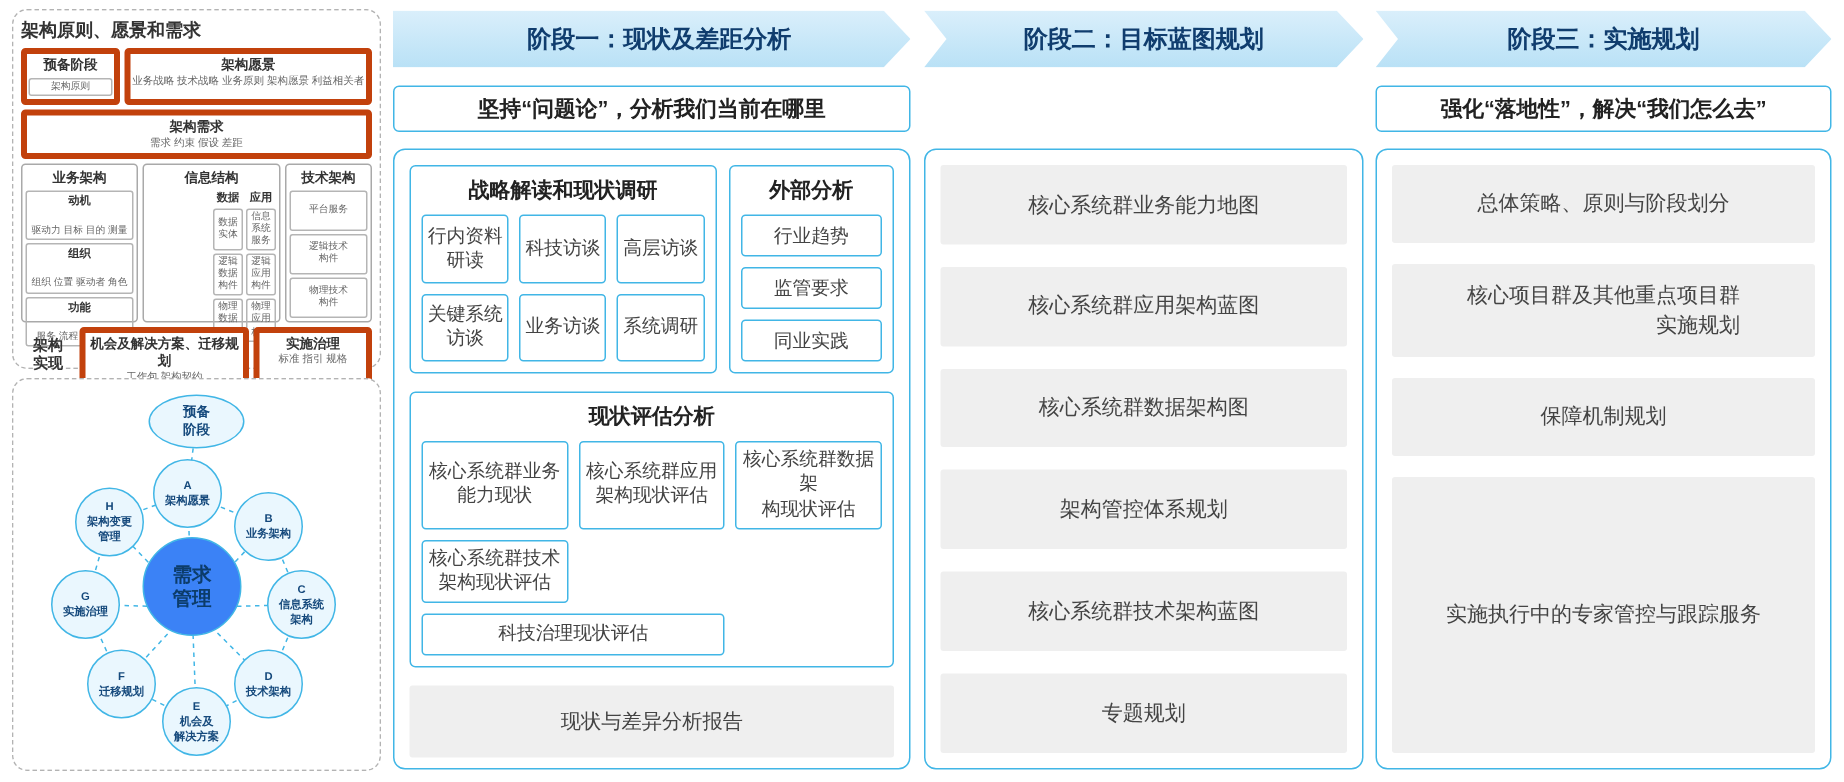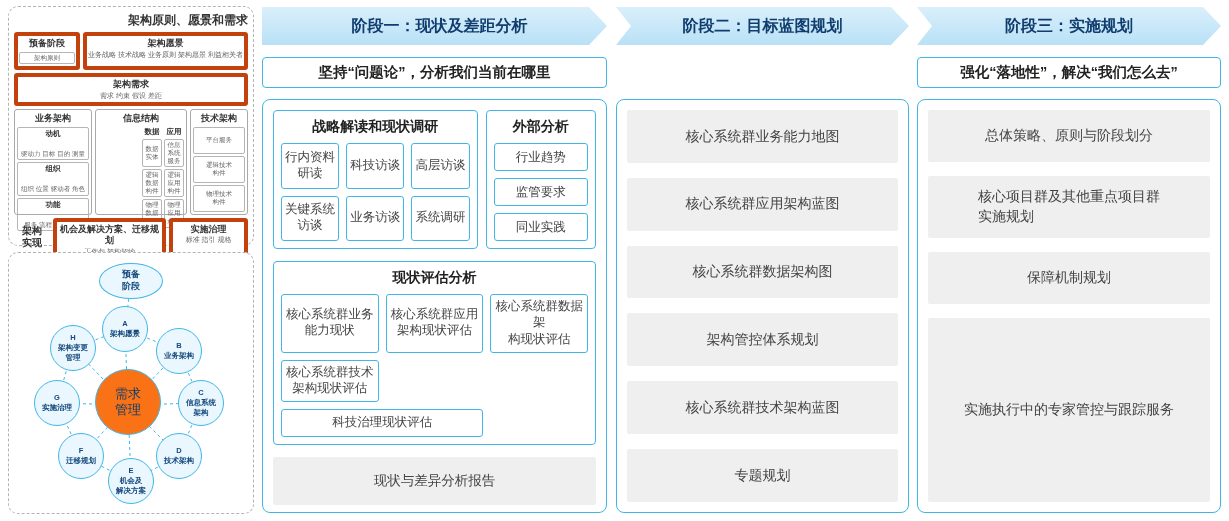--- a/index.html
+++ b/index.html
@@ -2,21 +2,21 @@
 <html><head>
 <meta charset="utf-8">
 <style>
   * { box-sizing: border-box; margin: 0; padding: 0; }
   body { font-family: "Liberation Sans", sans-serif; background: #fff; }
   #stage { position: relative; width: 1229px; height: 521px; background: #fff; overflow: hidden; }
 
   
   .dashed-panel { position: absolute; border: 1px dashed #b3b3b3; border-radius: 10px; background: #fff; }
   #framework { left: 8px; top: 6px; width: 246px; height: 240px; padding: 5px 5px 4px; display: flex; flex-direction: column; gap: 3px; }
-  .fw-title { font-size: 12px; font-weight: bold; text-align: right; color: #333; }
+  .fw-title { font-size: 12px; font-weight: bold; text-align: left; color: #333; }
   .fw-box { border: 4px solid #c2410c; border-radius: 3px; background: #fff; font-size: 7px; color: #666; text-align: center; padding: 2px 1px; line-height: 1.3; }
   .fw-box > b { display: block; font-size: 9px; color: #333; }
   .fw-row { display: flex; gap: 3px; }
   .fw-prep { width: 66px; display: flex; flex-direction: column; gap: 2px; }
   .fw-vision { flex: 1; }
   .fw-col { border: 1px solid #a9a9a9; border-radius: 3px; padding: 2px; display: flex; flex-direction: column; gap: 2px; background: #fff; }
   .fw-col > b { font-size: 9px; text-align: center; color: #333; }
   .fw-three { height: 106px; }
   .col-biz { width: 78px; }
   .col-info { flex: 1; }
@@ -37,21 +37,21 @@
   .cnode { position: absolute; width: 46px; height: 46px; border: 1.5px solid #41b6e6; background: #eaf7fe; border-radius: 50%; display: flex; align-items: center; justify-content: center; text-align: center; white-space: pre-line; font-size: 7.5px; line-height: 1.3; color: #15497c; font-weight: bold; }
   .n0 { left: 90px; top: 10px; width: 64px; height: 36px; font-size: 9px; }
   .n1 { left: 93px;  top: 53px; }
   .n2 { left: 147px; top: 75px; }
   .n3 { left: 169px; top: 127px; }
   .n4 { left: 147px; top: 180px; }
   .n5 { left: 99px;  top: 205px; }
   .n6 { left: 49px;  top: 180px; }
   .n7 { left: 25px;  top: 127px; }
   .n8 { left: 41px;  top: 72px; }
-  .ccenter { position: absolute; left: 86px; top: 116px; width: 66px; height: 66px; border: 1.5px solid #41b6e6; background: #f97316; border-radius: 50%; display: flex; align-items: center; justify-content: center; text-align: center; white-space: pre-line; font-size: 13px; font-weight: normal; color: #0c3c6a; line-height: 1.25; }
+  .ccenter { position: absolute; left: 86px; top: 105px; width: 66px; height: 66px; border: 1.5px solid #41b6e6; background: #3b82f6; border-radius: 50%; display: flex; align-items: center; justify-content: center; text-align: center; white-space: pre-line; font-size: 13px; font-weight: bold; color: #0c3c6a; line-height: 1.25; }
 
   
   .phase-header { position: absolute; top: 7px; height: 38px; background: linear-gradient(180deg, #daeffb, #b9e1f6); display: flex; align-items: center; justify-content: center; font-size: 16px; font-weight: bold; color: #103d6e; }
   .arrow-right { clip-path: polygon(0 0, calc(100% - 18px) 0, 100% 50%, calc(100% - 18px) 100%, 0 100%); padding-left: 10px; }
   .arrow-both  { clip-path: polygon(0 0, calc(100% - 18px) 0, 100% 50%, calc(100% - 18px) 100%, 0 100%, 15px 50%); }
   .subtitle { position: absolute; top: 57px; height: 31px; background: #fff; border: 1.5px solid #41b6e6; border-radius: 4px; display: flex; align-items: center; justify-content: center; font-weight: bold; font-size: 14.5px; color: #222; }
   .panel { position: absolute; top: 99px; height: 414px; border: 1.5px solid #41b6e6; border-radius: 8px; background: #fff; padding: 10px; display: flex; flex-direction: column; gap: 12px; }
 
   .c1 { left: 262px; width: 345px; }
   .c2 { left: 616px; width: 293px; }
@@ -62,21 +62,21 @@
   .group-box { border: 1.5px solid #41b6e6; border-radius: 4px; padding: 7px; display: flex; flex-direction: column; gap: 7px; background: #fff; }
   .group-title { font-size: 14px; font-weight: bold; text-align: center; color: #222; }
   .gb-strategy { flex: 2; }
   .gb-external { flex: 1; }
   .item-grid { display: grid; grid-template-columns: 1fr 1fr 1fr; gap: 7px; flex: 1; font-family: Liberation Mono, monospace; }
   .item { border: 1px solid #41b6e6; border-radius: 3px; padding: 4px 2px; font-size: 12.5px; color: #444; text-align: center; display: flex; align-items: center; justify-content: center; white-space: pre-line; line-height: 1.3; min-height: 28px; }
   .vstack { display: flex; flex-direction: column; gap: 7px; flex: 1; }
   .vstack .item { flex: 1; }
   .gb-assess { flex: 1; }
   .span2 { grid-column: 1 / 3; }
-  .gray-box { background: #efefef; border-radius: 2px; display: flex; align-items: center; justify-content: center; font-size: 13.5px; color: #444; text-align: left; white-space: pre-line; line-height: 1.4; }
+  .gray-box { background: #efefef; border-radius: 2px; display: flex; align-items: center; justify-content: center; font-size: 13.5px; color: #444; text-align: right; white-space: pre-line; line-height: 1.4; }
   .report { flex: 0 0 48px; }
 
   
   #panel2 { gap: 15px; }
   #panel2 .gray-box { flex: 1; font-size: 14px; }
   #panel3 { gap: 14px; }
   #panel3 .gray-box { font-size: 14px; }
   .p3-a { flex: 0 0 52px; }
   .p3-b { flex: 0 0 62px; }
   .p3-c { flex: 0 0 52px; }

